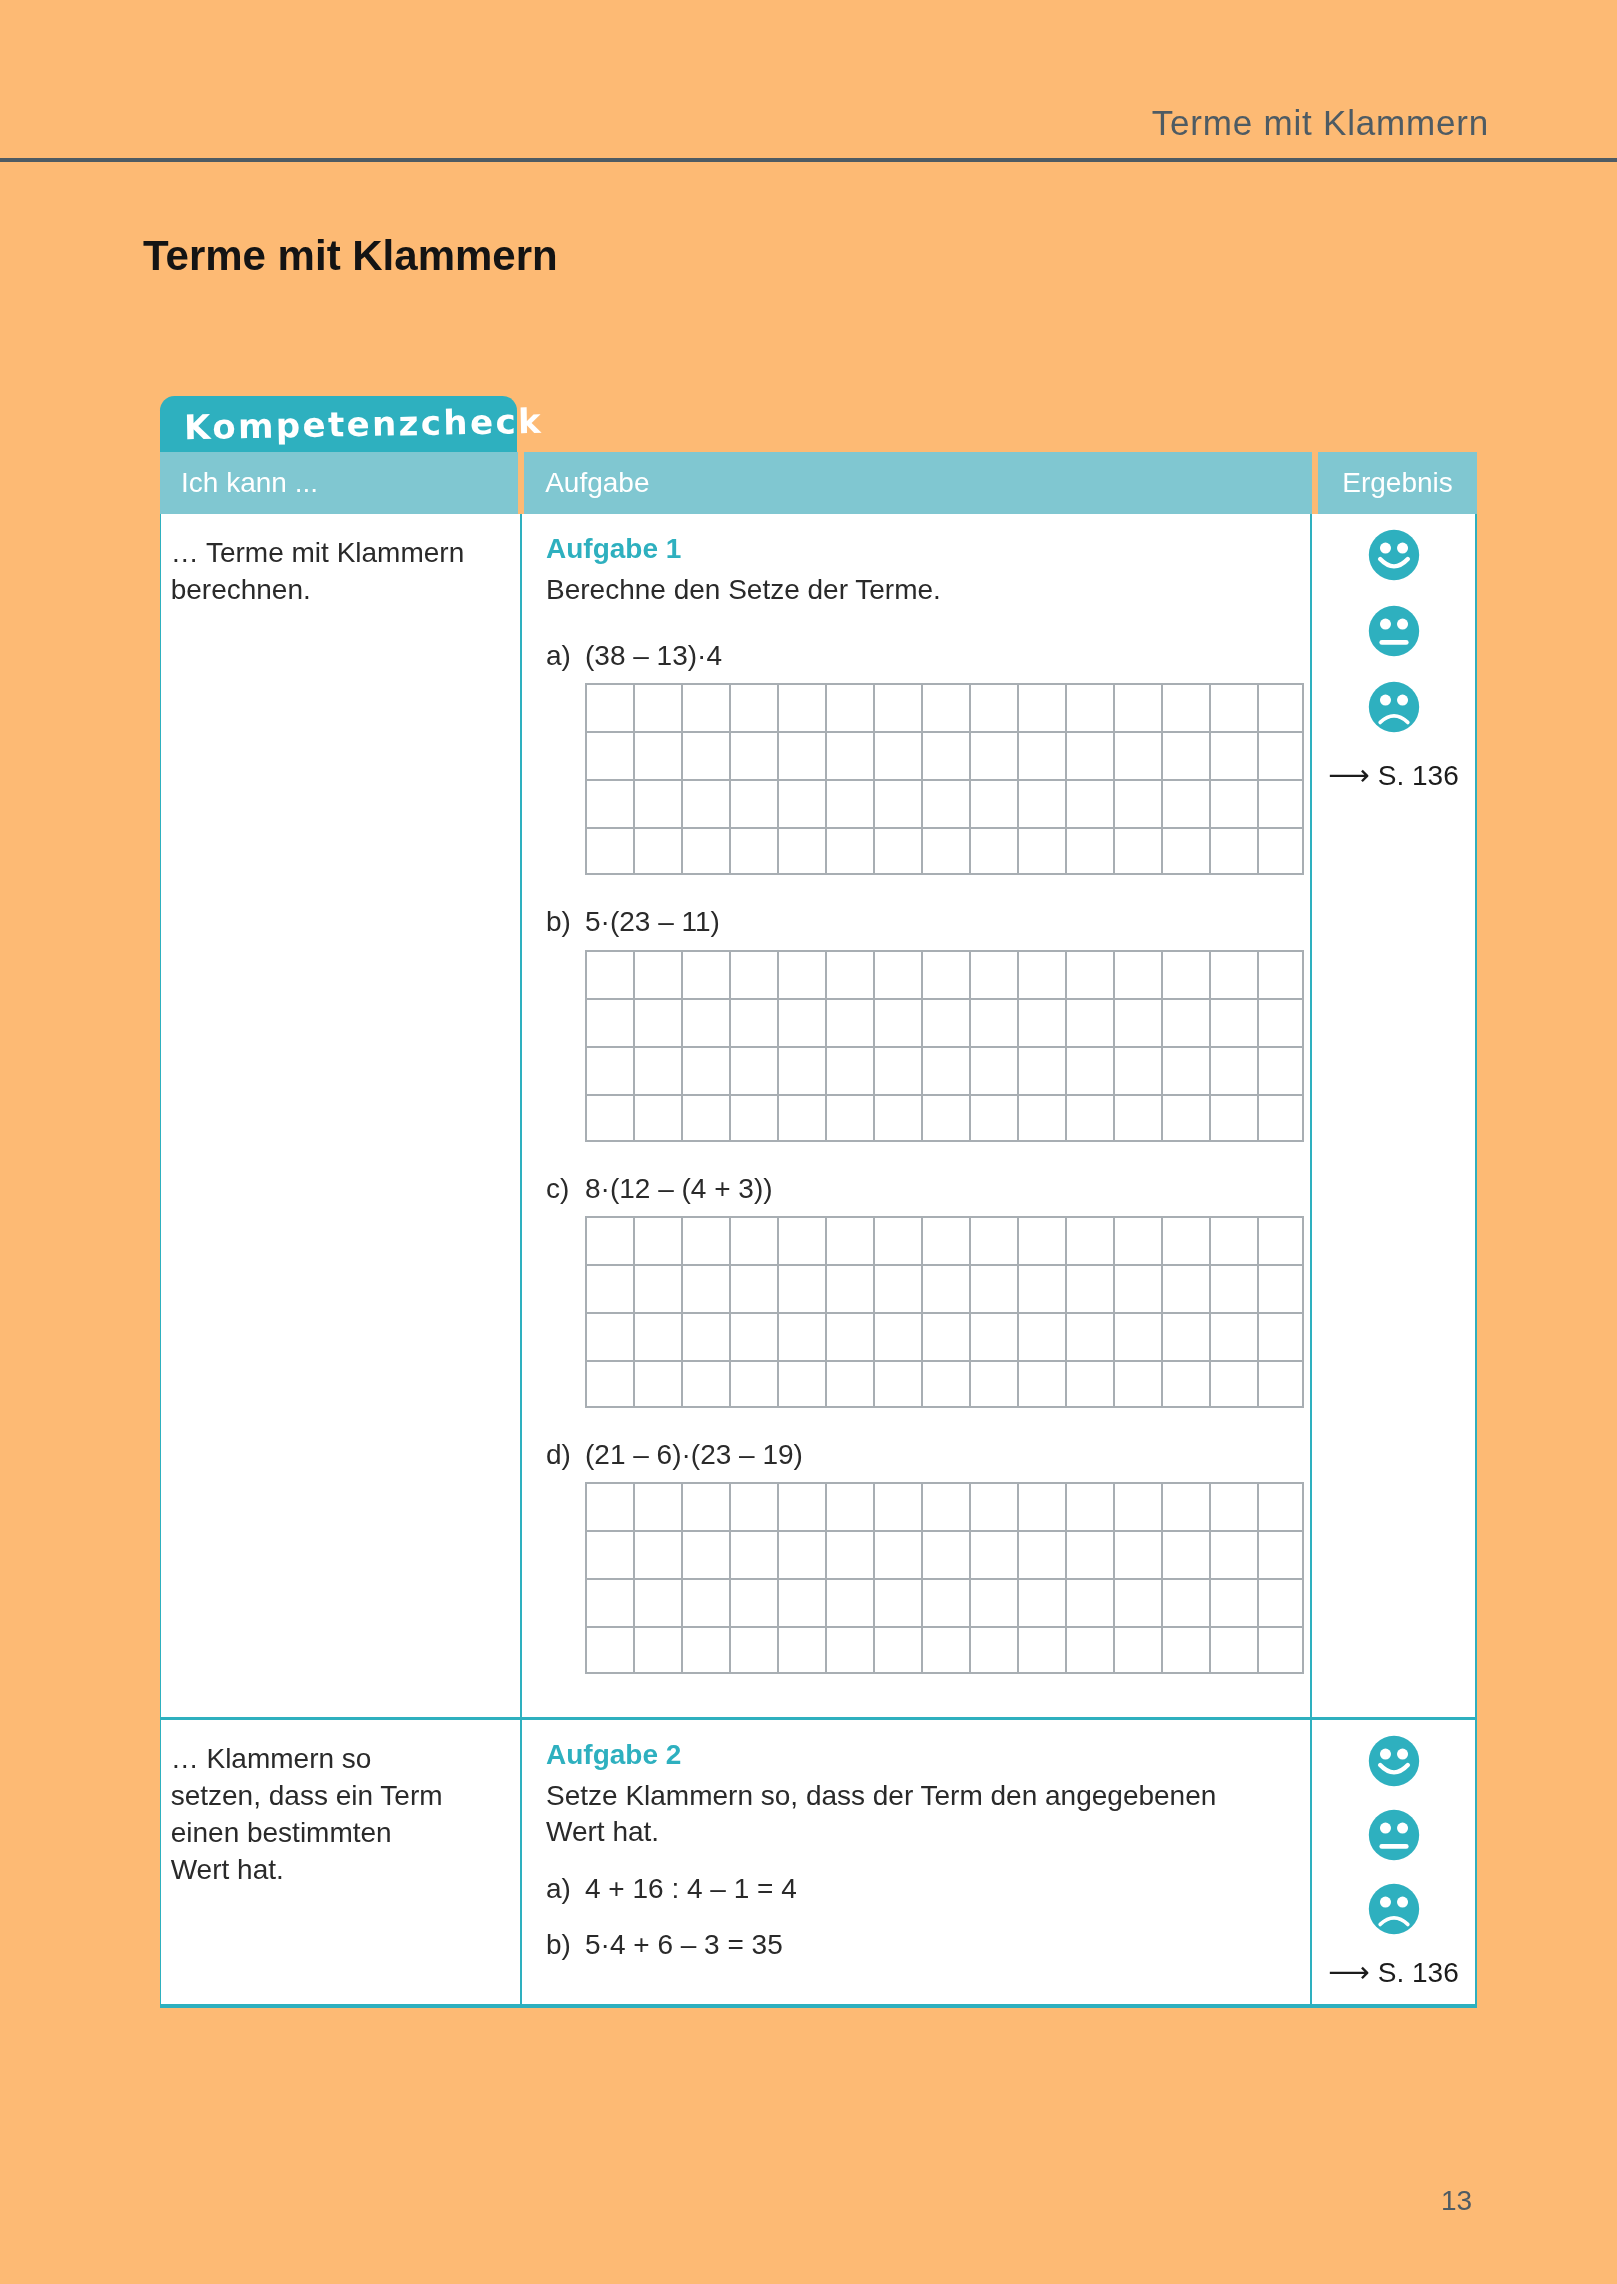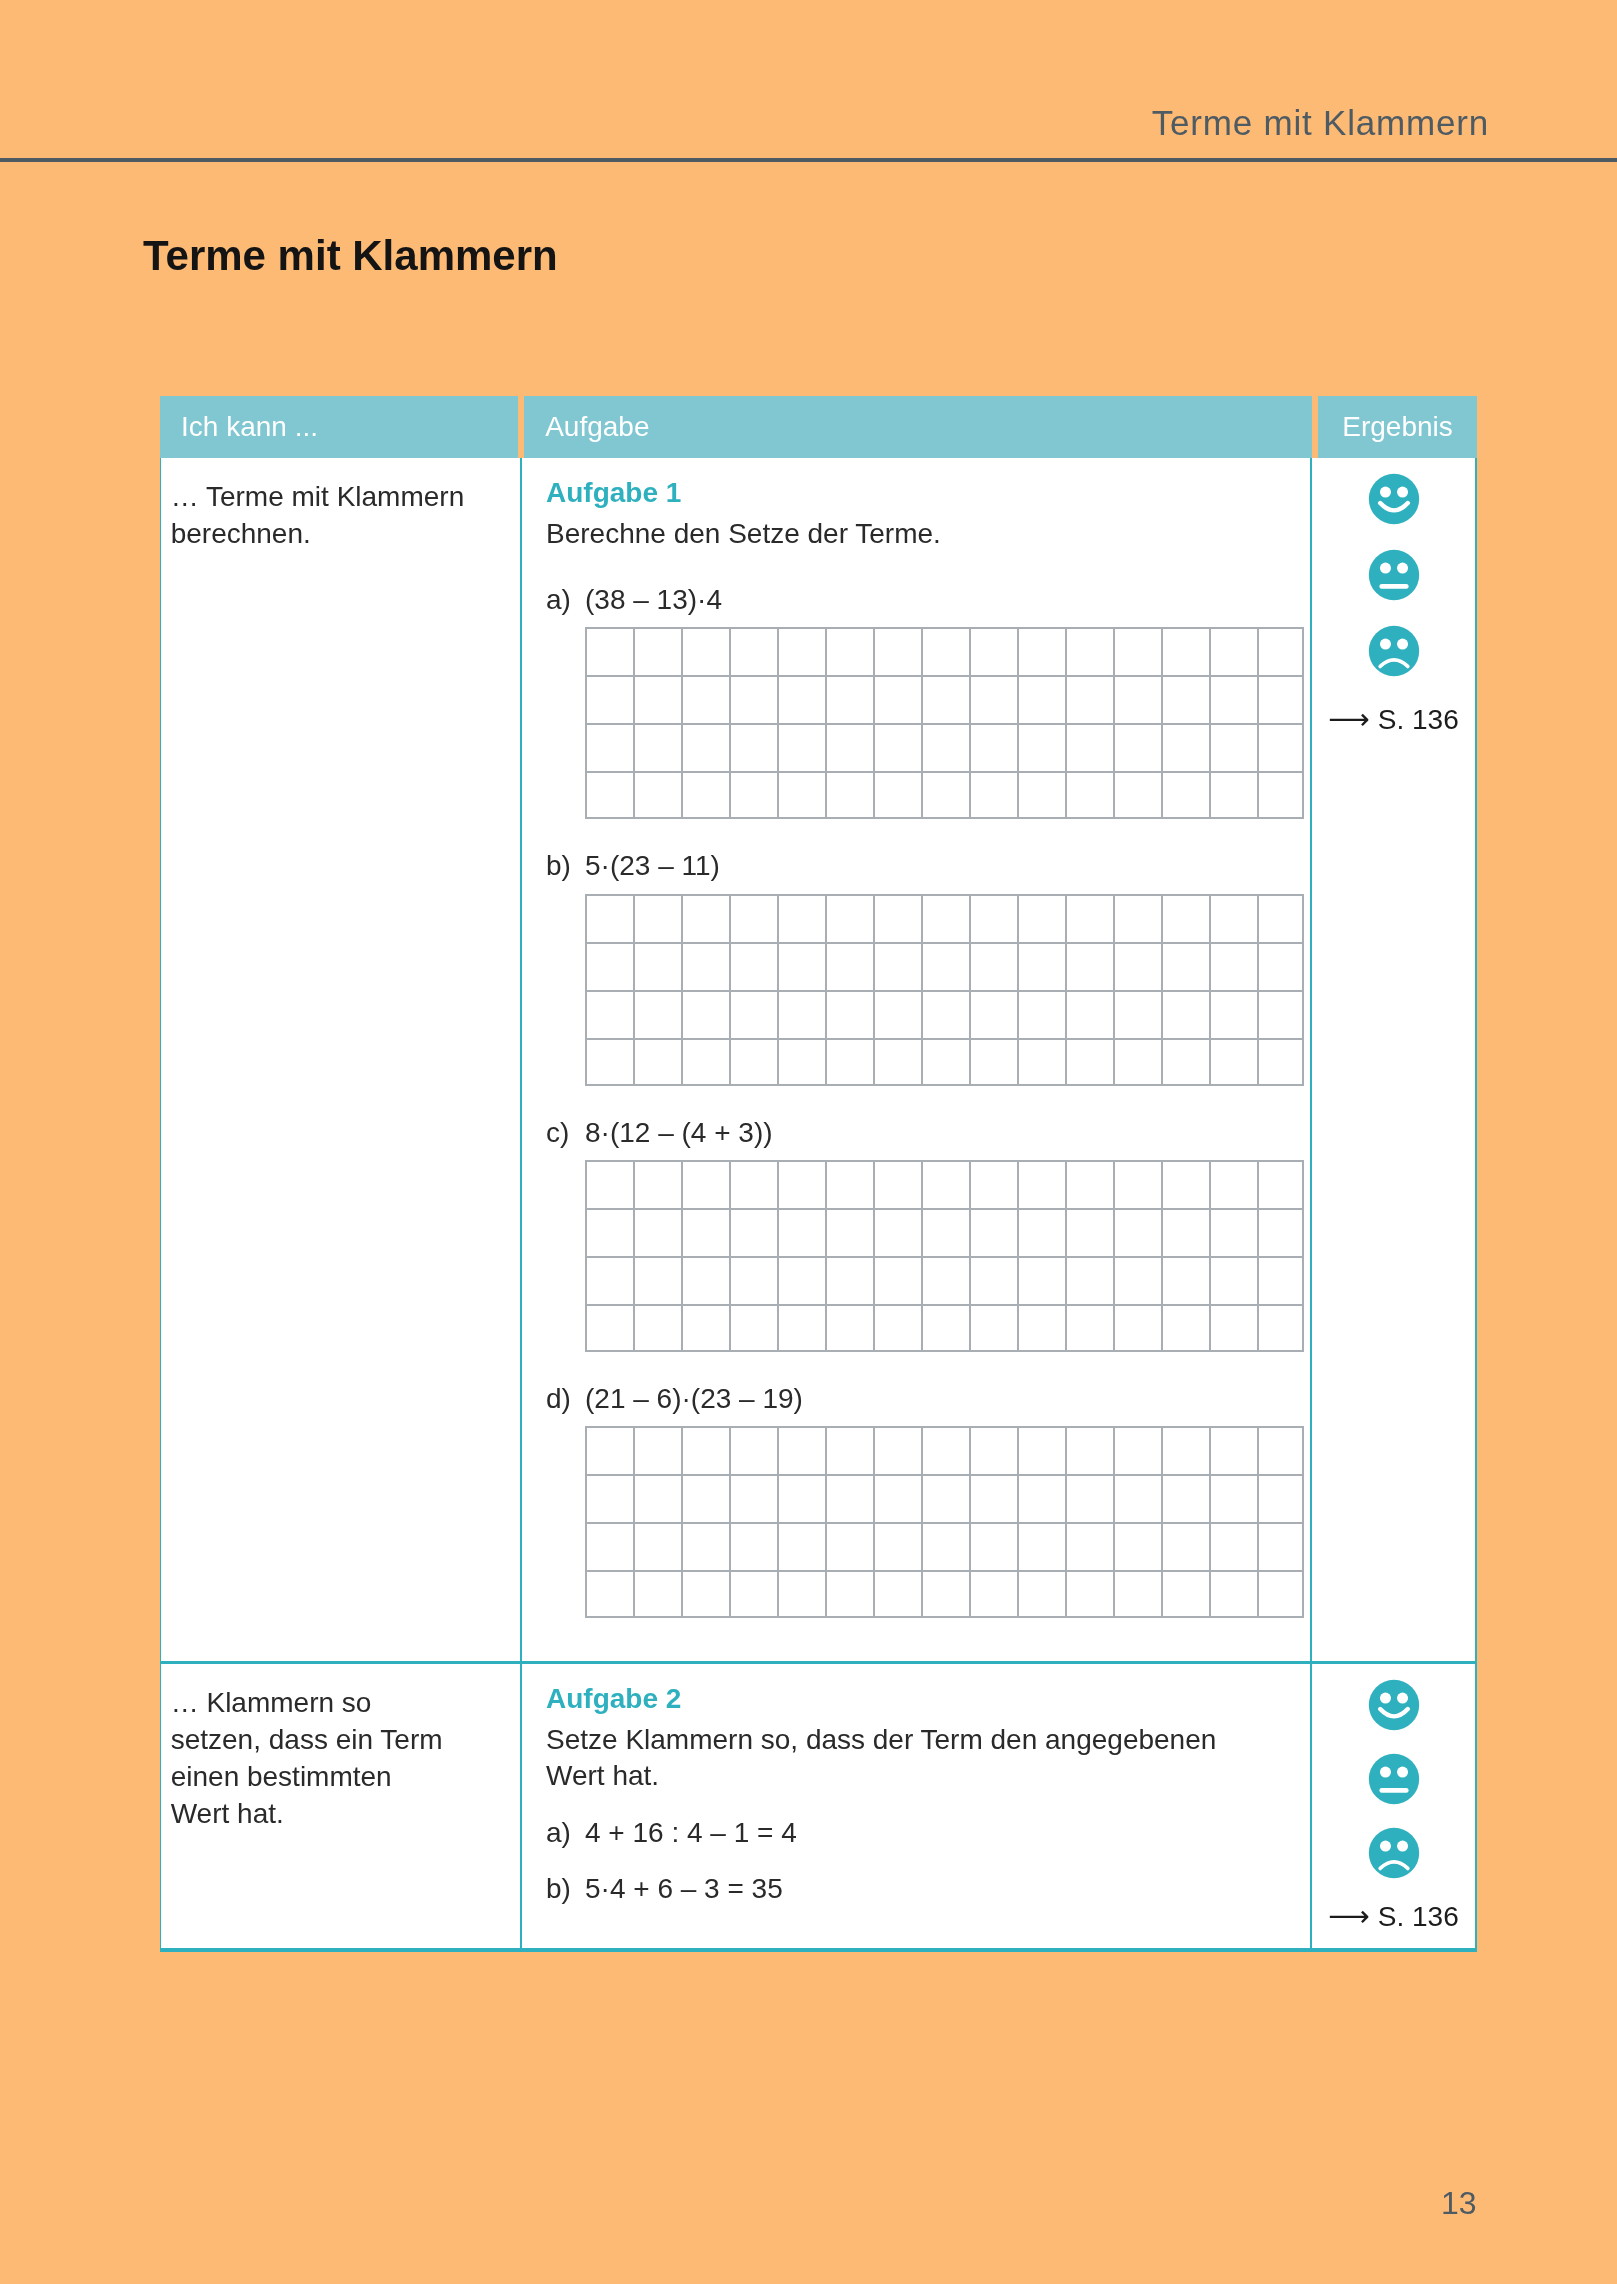--- a/index.html
+++ b/index.html
@@ -9,21 +9,21 @@
     --text-dark:#2a2a2a;
     --grid-line:#a8aeb3;
   }
   *{margin:0;padding:0;box-sizing:border-box;}
   body{background:#ffffff;font-family:"Liberation Sans", sans-serif;}
   .sheet{position:relative;width:1618px;height:2284px;background:#fdba74;overflow:hidden;}
 
   .top-header{position:absolute;top:103px;right:129px;font-size:35px;color:var(--slate);letter-spacing:0.8px;}
   .top-rule{position:absolute;top:158px;left:0;width:100%;height:4px;background:var(--slate);}
   .main-title{position:absolute;top:232px;left:143px;font-size:42px;font-weight:bold;color:#141414;}
-  .page-number{position:absolute;top:2185px;left:1441px;font-size:32px;color:var(--slate);}
+  .page-number{position:absolute;top:2185px;left:1441px;font-size:28px;color:var(--slate);}
 
   .kc{position:absolute;left:160px;top:396px;width:1317px;}
   .kc-tab{width:357px;height:56px;background:var(--teal);border-radius:14.5px 14.5px 0 0;
           display:flex;align-items:center;padding-left:24px;}
   .kc-tab span{color:#fff;font-size:34px;font-weight:bold;letter-spacing:2.4px;transform:rotate(-1deg);
                font-family:"DejaVu Sans", sans-serif;}
   .kc-head{display:flex;gap:6.4px;height:62px;}
   .kc-head .hcell{background:var(--teal-light);color:#fff;font-size:28px;font-weight:normal;
                   display:flex;align-items:center;padding-left:21px;}
   .kc-head .h-skill{width:358px;}
@@ -63,20 +63,23 @@
 <body>
 
 <div class="sheet">
 
   <div class="top-header">Terme mit Klammern</div>
   <div class="top-rule"></div>
   <h1 class="main-title">Terme mit Klammern</h1>
 
   <div class="kc">
 
+    <div class="kc-tab">
+      <span>Kompetenzcheck</span>
+    </div>
 
     <div class="kc-head">
       <div class="hcell h-skill">Ich kann ...</div>
       <div class="hcell h-task">Aufgabe</div>
       <div class="hcell h-result">Ergebnis</div>
     </div>
 
     <div class="kc-body">
 
       <div class="cell sep row1 skill-cell">

